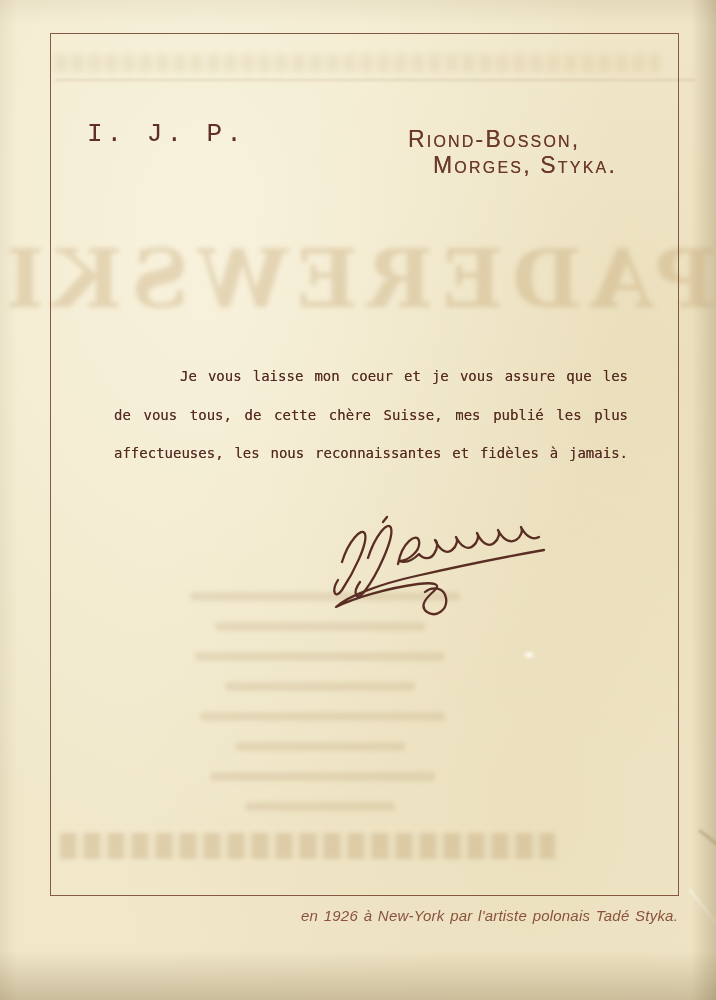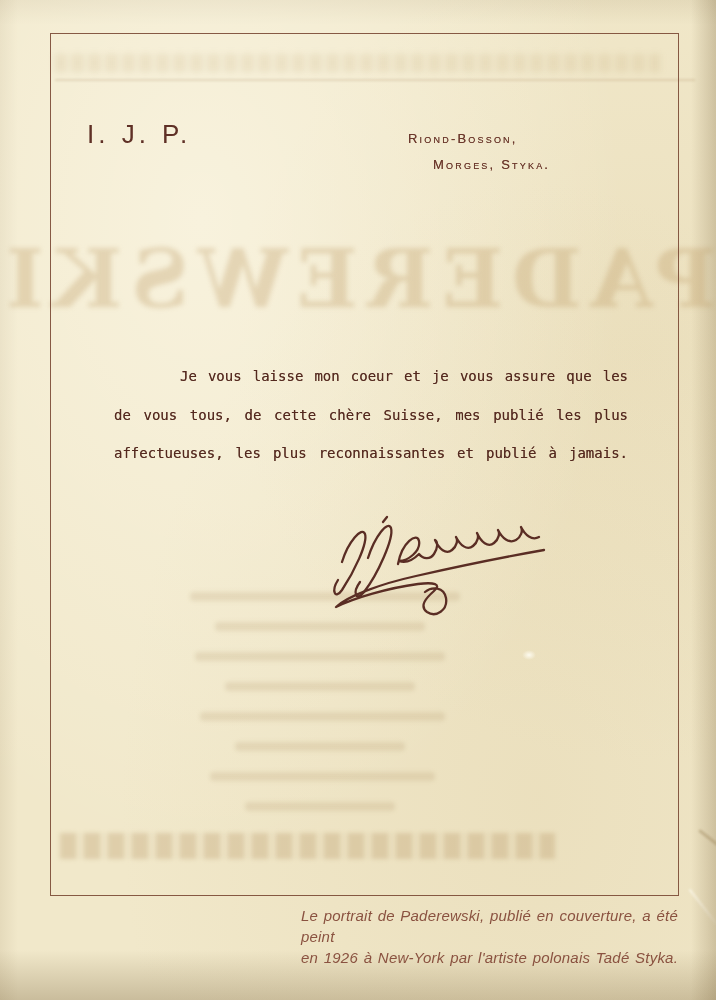--- a/index.html
+++ b/index.html
@@ -38,25 +38,25 @@
     transform:rotate(52deg);filter:blur(0.8px);}
   .nick{top:650px;left:522px;width:14px;height:10px;border-radius:50%;
     background:radial-gradient(ellipse, rgba(255,253,244,0.9), transparent 70%);}
 
   
   .frame{position:absolute;left:50px;top:33px;width:627px;height:861px;
     border:1.6px solid rgba(118,68,48,0.88);}
 
   
   .monogram{position:absolute;left:87px;top:119px;
-    font-family:Liberation Sans, sans-serif;font-size:26px;color:#5f3026;
+    font-family:Liberation Mono, monospace;font-size:26px;color:#5f3026;
     letter-spacing:4px;word-spacing:1px;}
   .address{position:absolute;left:408px;top:126px;
     font-family:"Liberation Sans",sans-serif;font-variant:small-caps;
-    font-size:13px;color:#6b382c;letter-spacing:2.2px;line-height:26px;
+    font-size:23px;color:#6b382c;letter-spacing:2.2px;line-height:26px;
     text-shadow:0 0 0.5px rgba(107,56,44,0.8);}
   .address .addr2{margin-left:25px;}
 
   
   .body-text{position:absolute;left:98px;top:357px;width:514px;
     font-family:"DejaVu Sans Mono",monospace;font-size:14px;color:#54291f;
     line-height:38.6px;text-shadow:0 0 0.6px rgba(84,41,31,0.65);margin-left:16px;}
   .body-text .line{text-align:justify;text-align-last:justify;}
   .body-text .line.indent{text-indent:66px;}
 
@@ -96,36 +96,35 @@
 
   <div class="monogram">I. J. P.</div>
   <div class="address">
     <div class="addr1">Riond-Bosson,</div>
     <div class="addr2">Morges, Styka.</div>
   </div>
 
   <div class="body-text">
     <div class="line indent">Je vous laisse mon coeur et je vous assure que les</div>
     <div class="line">de vous tous, de cette chère Suisse, mes publié les plus</div>
-    <div class="line">affectueuses, les plus reconnaissantes et publié à jamais.</div>
+    <div class="line">affectueuses, les nous reconnaissantes et fidèles à jamais.</div>
   </div>
 
   <svg class="signature" viewBox="0 0 240 115" xmlns="http://www.w3.org/2000/svg">
     <title>I. J. Paderewski</title>
     <path d="M22,50 C28,30 42,14 45,22 C48,31 34,60 22,78 C15,88 11,79 18,68"></path>
     <path d="M48,46 C55,24 68,8 71,16 C74,26 58,62 44,80 C36,90 32,81 40,70"></path>
     <path d="M63,10 l4,-5"></path>
     <path d="M78,52 C82,30 97,20 99,29 C101,39 88,49 79,49 C87,52 94,47 99,42
              C103,47 110,48 114,42 C118,36 118,30 115,28 C119,37 126,43 132,38
              C137,34 138,28 136,25 C140,33 147,39 153,34 C158,30 159,24 157,21
              C161,30 168,36 174,31 C179,27 180,21 178,18 C182,26 189,32 196,28
              C201,25 203,19 201,15 C205,23 212,29 219,25"></path>
     <path d="M224,38 C190,44 140,54 96,64 C60,72 28,84 16,95 C34,86 68,76 98,72
              C114,70 122,72 114,79 C106,86 99,94 107,100 C116,106 128,98 126,86
              C124,75 112,74 105,80"></path>
   </svg>
 
   <div class="caption">
-    <div>Le portrait de Paderewski, publié en couverture, a été peint</div>
     <div>en 1926 à New-York par l'artiste polonais Tadé Styka.</div>
   </div>
 
 </div>
 
 </body></html>

